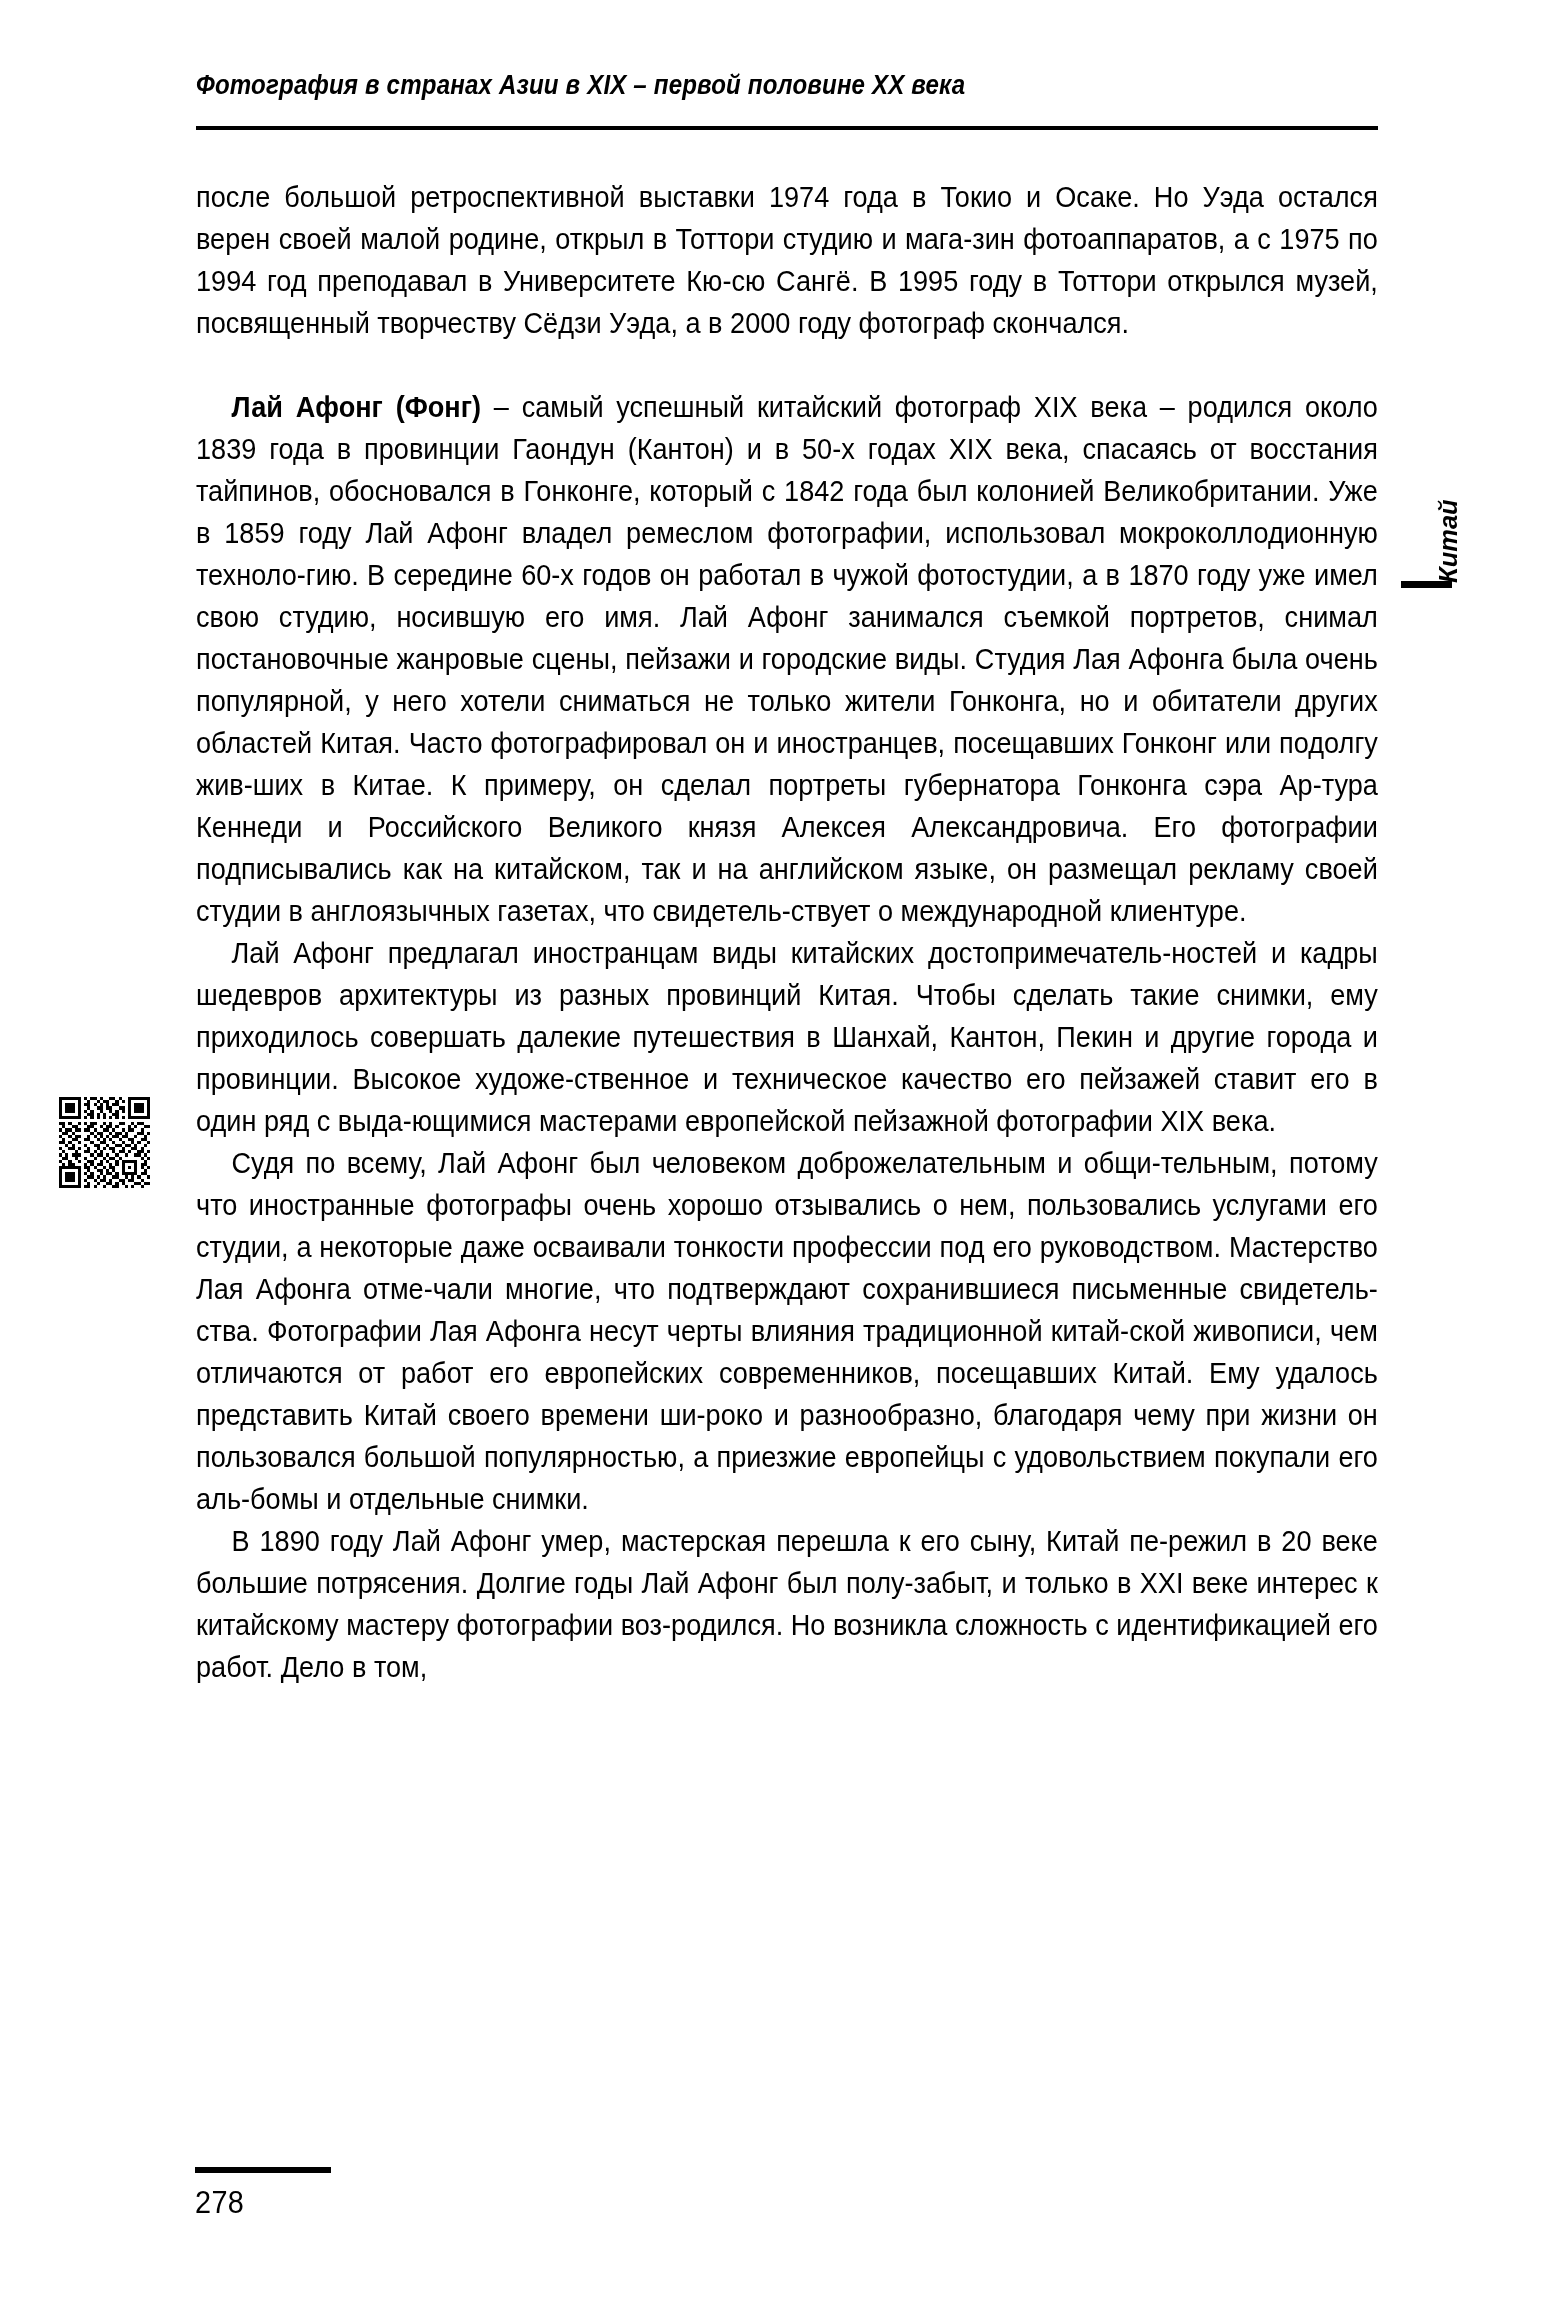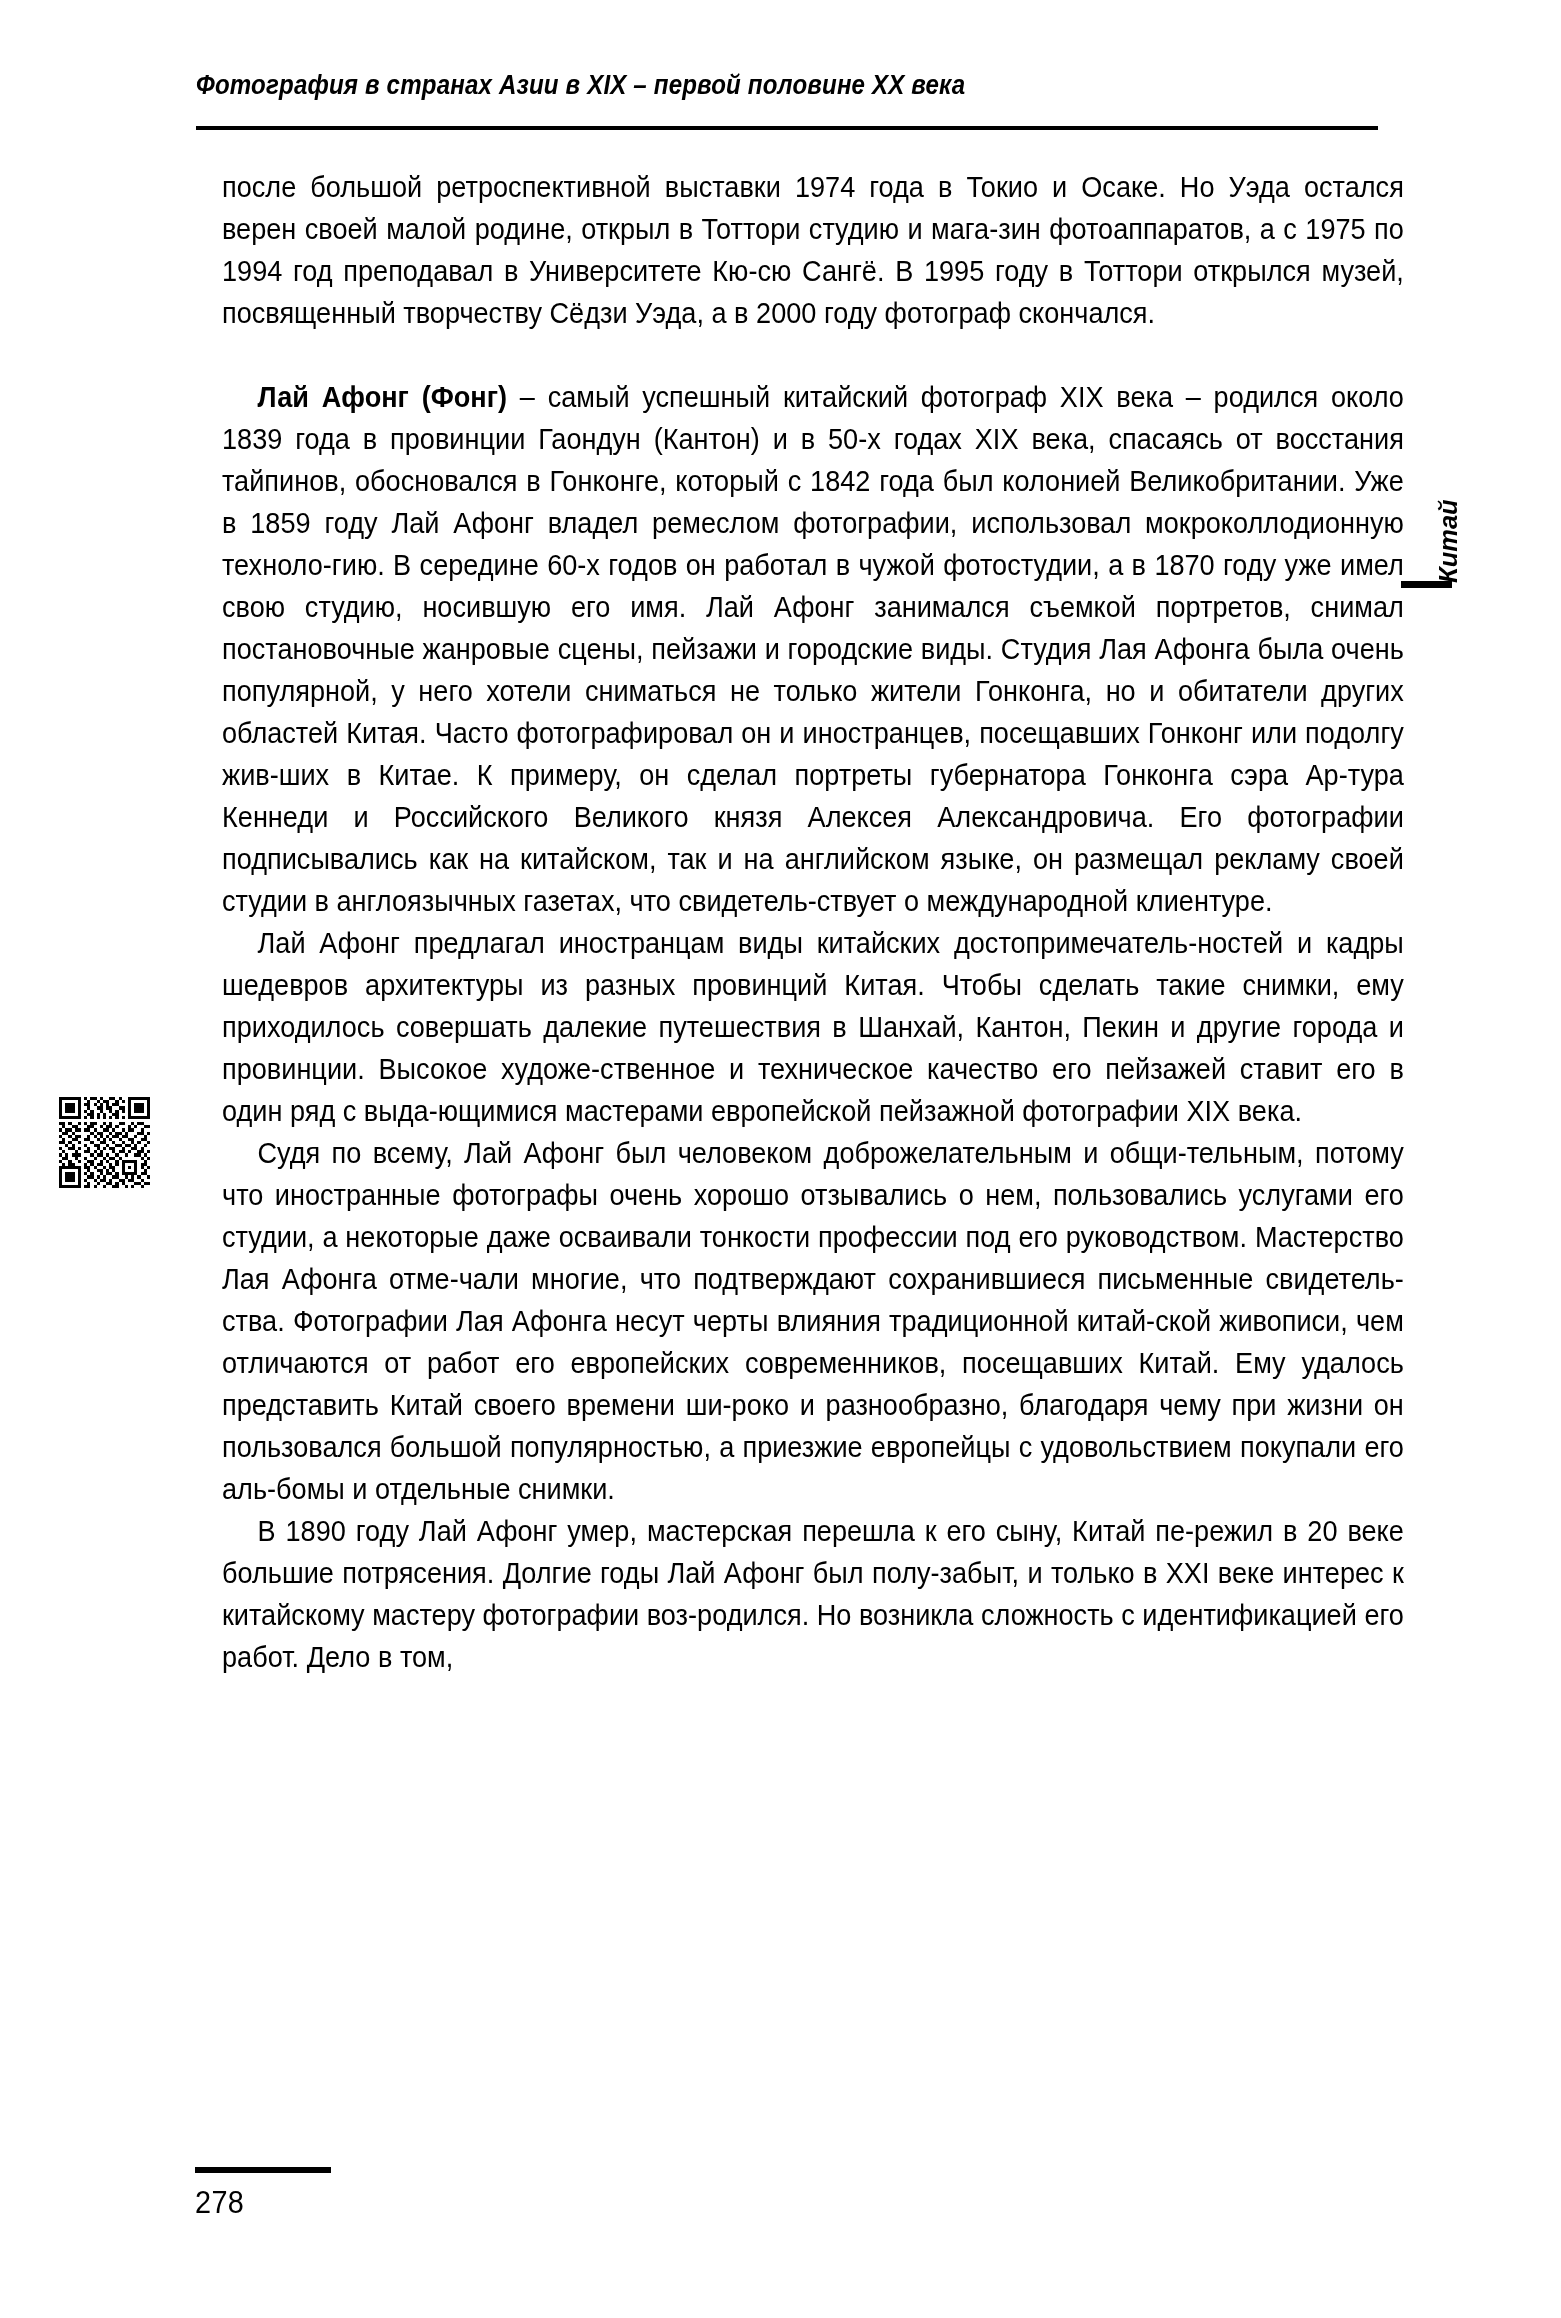--- a/index.html
+++ b/index.html
@@ -42,23 +42,22 @@
     top: 126px;
     width: 1182px;
     height: 4px;
     background: #000000;
   }
 
   
   .column {
     position: absolute;
     left: 196px;
-    top: 166px;
+    top: 176px;
     width: 1182px;
-    margin-left: 26px;
   }
   .para {
     margin: 0;
     font-size: 29px;
     line-height: 42px;
     text-align: justify;
     text-justify: inter-word;
     transform: scaleX(0.935);
     transform-origin: left top;
     width: 1264px;

